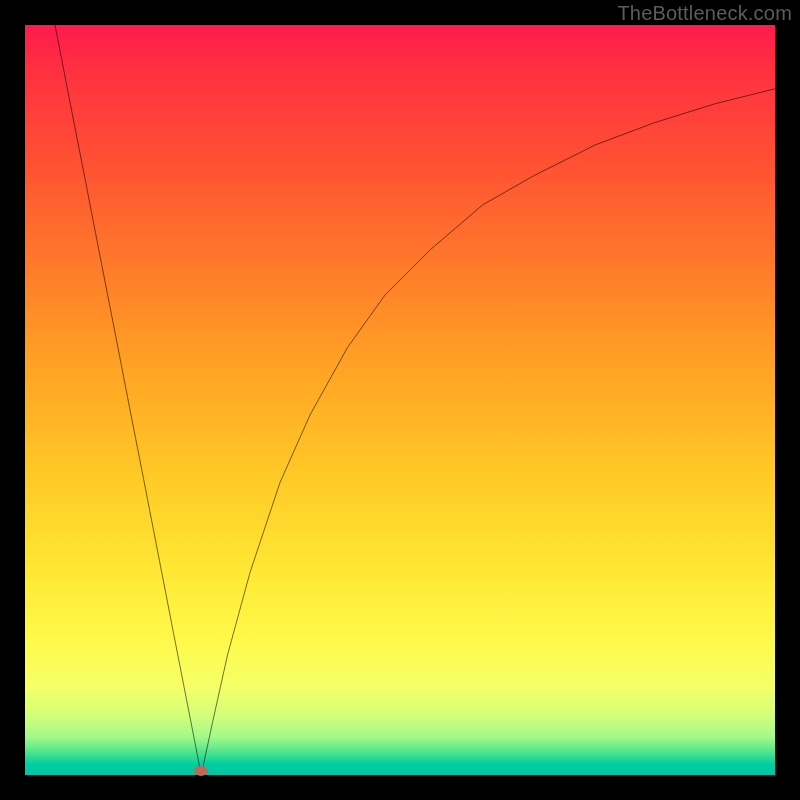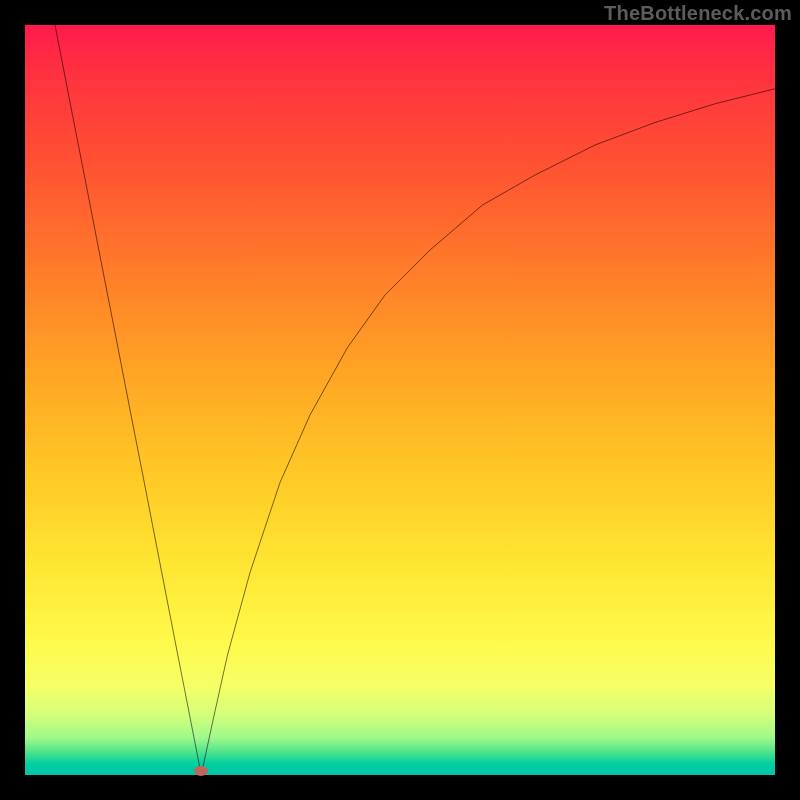--- a/index.html
+++ b/index.html
@@ -61,21 +61,21 @@
     top: 25px;
     width: 750px;
     height: 750px;
   }
   .watermark {
     position: absolute;
     top: 2px;
     right: 8px;
     font-family: Arial, Helvetica, sans-serif;
     font-size: 20px;
-    font-weight: 700;
+    font-weight: 400;
     color: #5c5c5c;
     letter-spacing: 0.2px;
     z-index: 10;
   }
   .dot {
     position: absolute;
     width: 14px;
     height: 10px;
     border-radius: 50%;
     background: #c06858;

